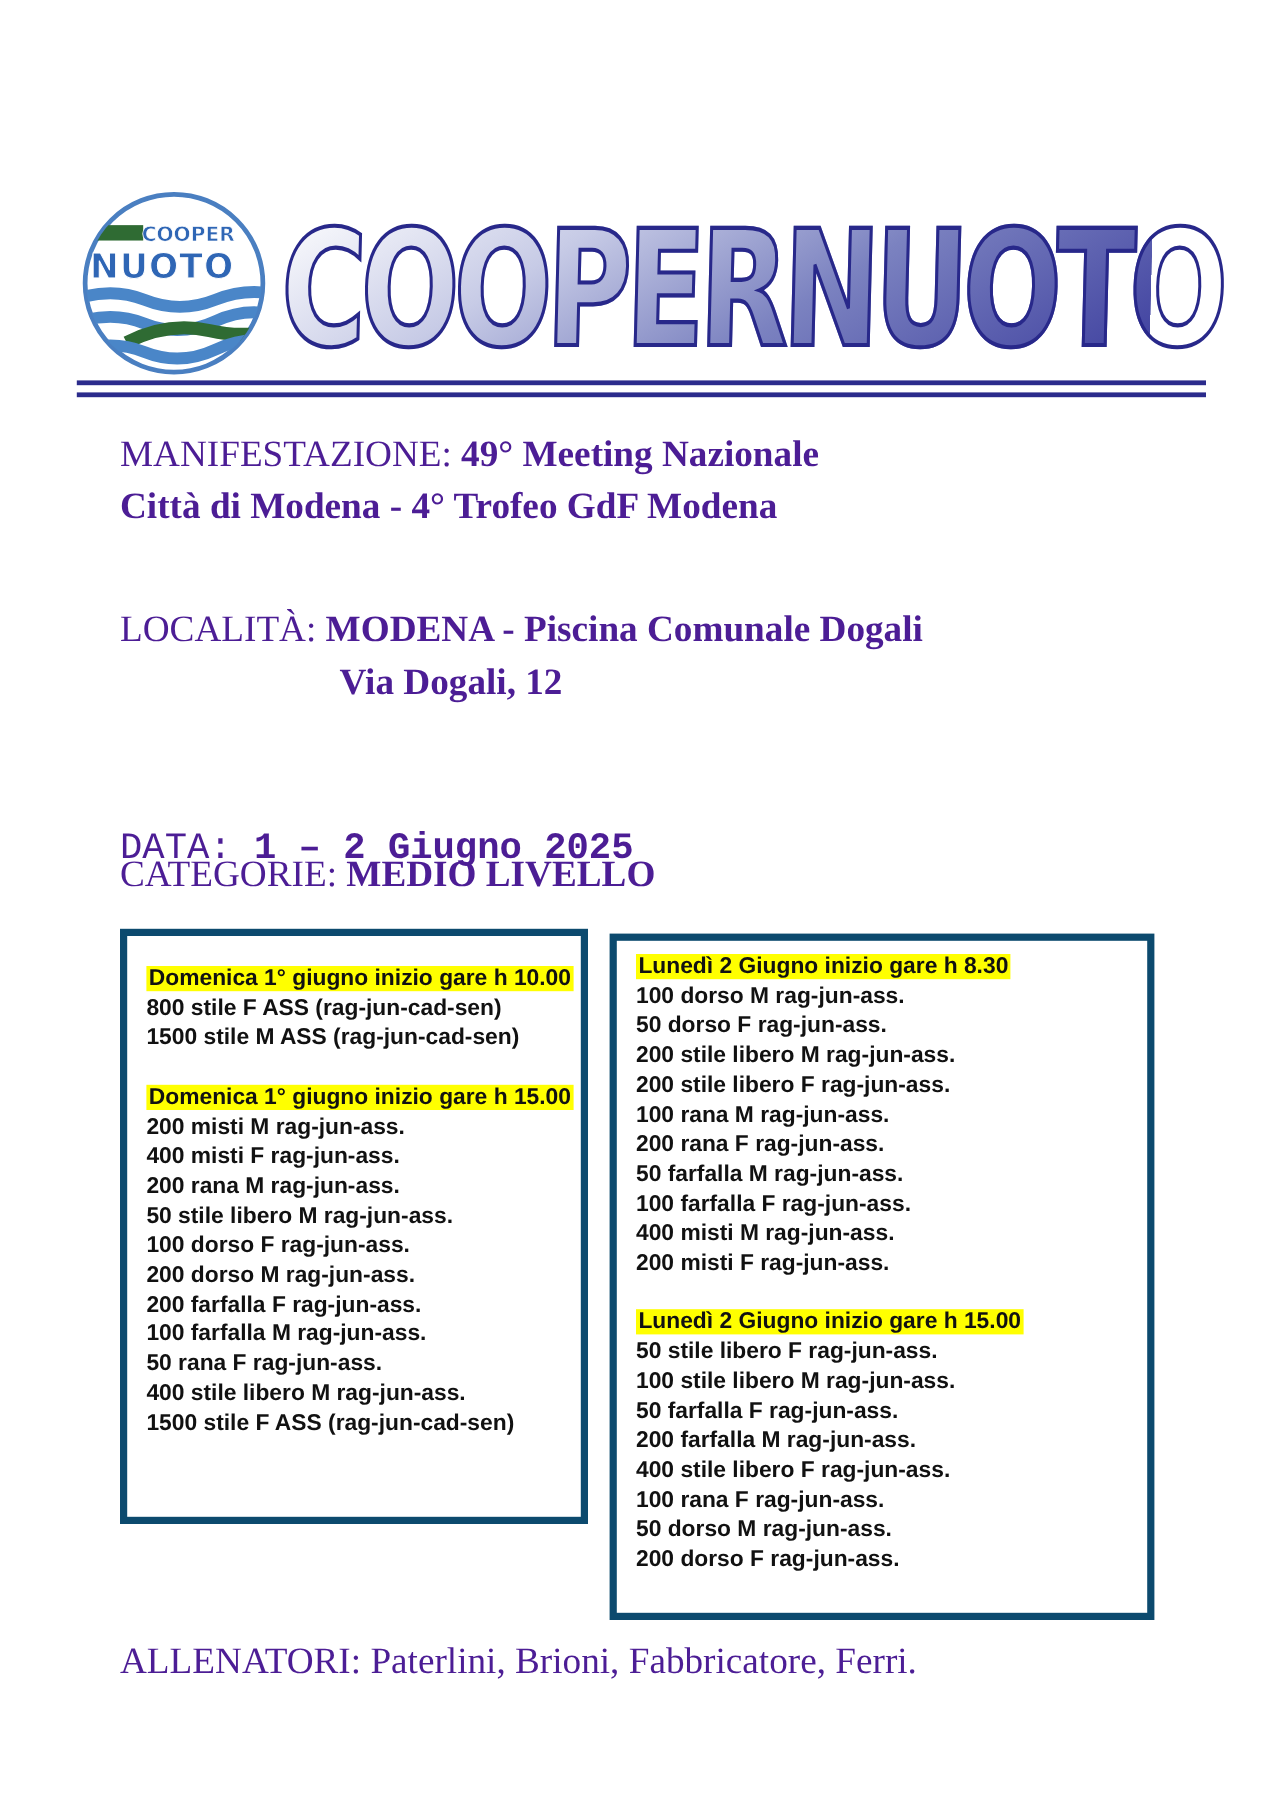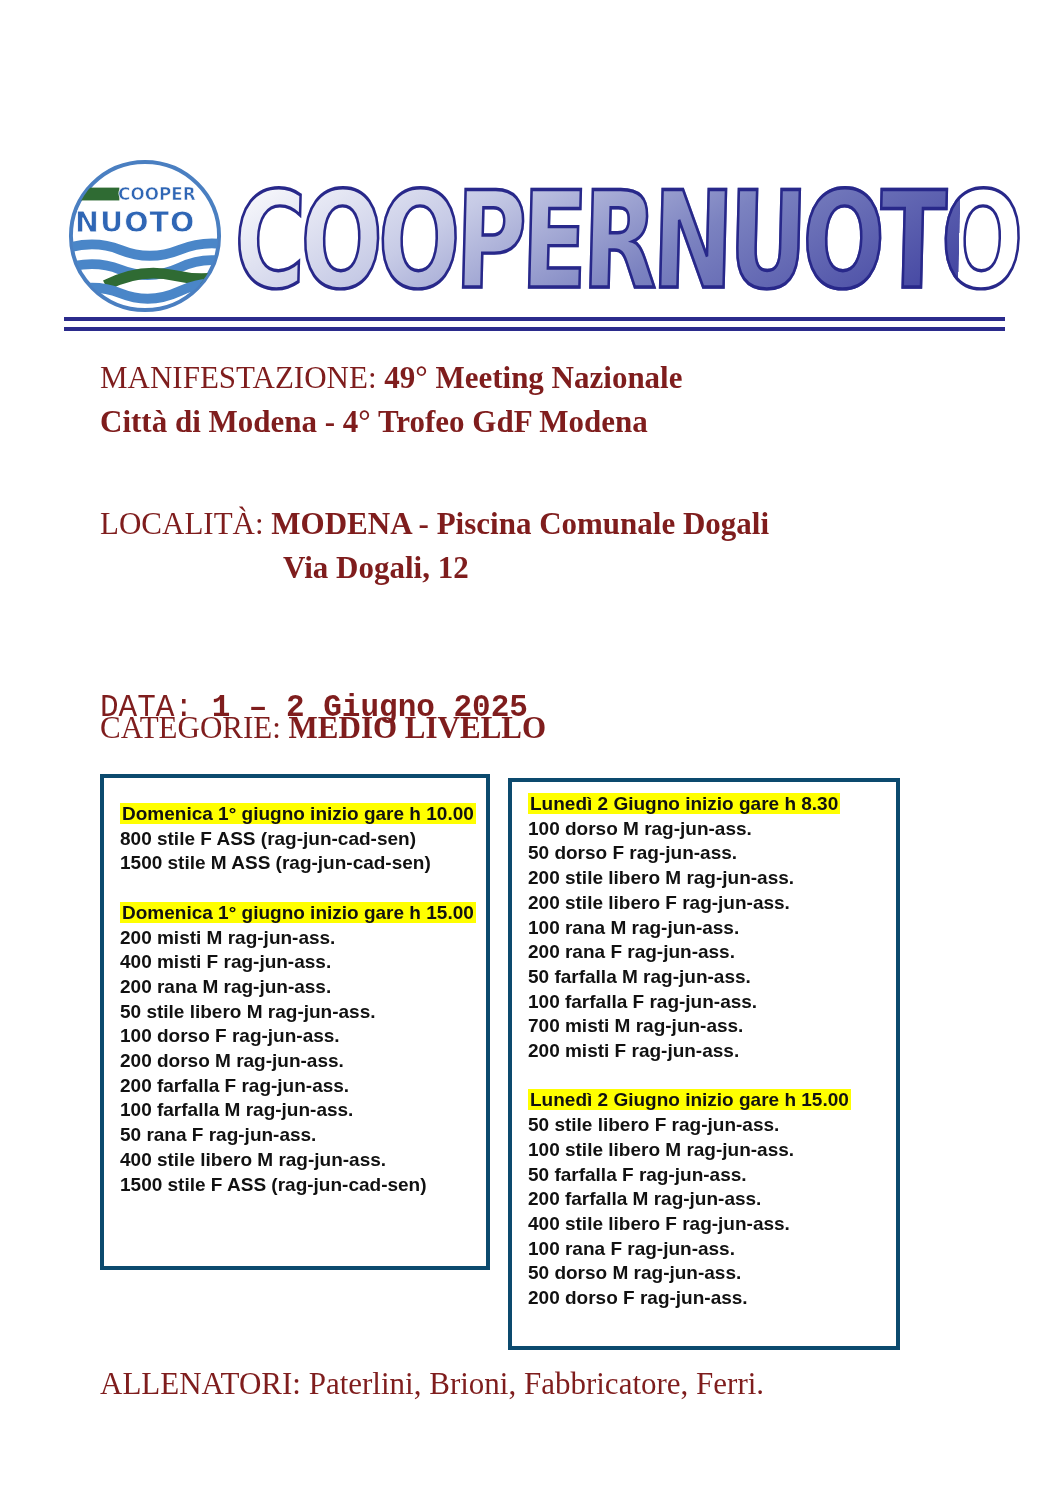--- a/index.html
+++ b/index.html
@@ -29,43 +29,43 @@
     color: transparent;
     -webkit-text-stroke: 2.5px #28288a;
   }
   .double-rule { position: absolute; left: 64px; top: 285px; width: 941px; }
   .double-rule .bar { height: 4px; background: #2b2b8c; }
   .double-rule .gap { height: 6px; background: transparent; }
 
   
   .info-line {
     position: absolute; left: 100px;
-    color: #7f1d1d;
+    color: #4c1d95;
     font-size: 31px;
     line-height: 44px;
     white-space: nowrap;
   }
   .info-line .lbl { font-weight: normal; }
   .info-line .val { font-weight: bold; }
   .indent2 { margin-left: 183px; }
 
   
   .sched-box {
     position: absolute;
-    border: 4px solid #0c4a6e;
+    border: 6px solid #0c4a6e;
     background: #ffffff;
     font-family: "Liberation Sans", sans-serif;
     font-weight: bold;
     color: #111111;
     font-size: 19px;
     line-height: 24.7px;
     box-sizing: border-box;
   }
   #left-box  { left: 100px; top: 742px; width: 390px; height: 496px; padding: 24px 10px 10px 16px; }
-  #right-box { left: 508px; top: 746px; width: 392px; height: 572px; padding: 10px 10px 10px 16px; }
+  #right-box { left: 508px; top: 746px; width: 454px; height: 572px; padding: 10px 10px 10px 16px; }
   .session-header-line { white-space: nowrap; }
   .highlight { background: #ffff00; padding: 0 2px; }
   .section-spacer { height: 24.7px; }
 
   
   .allenatori { top: 1330px; }
 </style>
 </head>
 <body>
 
@@ -138,21 +138,21 @@
   <div id="right-box" class="sched-box">
       <div class="session-header-line"><span class="highlight">Lunedì 2 Giugno inizio gare h 8.30</span></div>
       <div class="event-line">100 dorso M rag-jun-ass.</div>
       <div class="event-line">50 dorso F rag-jun-ass.</div>
       <div class="event-line">200 stile libero M rag-jun-ass.</div>
       <div class="event-line">200 stile libero F rag-jun-ass.</div>
       <div class="event-line">100 rana M rag-jun-ass.</div>
       <div class="event-line">200 rana F rag-jun-ass.</div>
       <div class="event-line">50 farfalla M rag-jun-ass.</div>
       <div class="event-line">100 farfalla F rag-jun-ass.</div>
-      <div class="event-line">700 misti M rag-jun-ass.</div>
+      <div class="event-line">400 misti M rag-jun-ass.</div>
       <div class="event-line">200 misti F rag-jun-ass.</div>
       <div class="section-spacer"></div>
       <div class="session-header-line"><span class="highlight">Lunedì 2 Giugno inizio gare h 15.00</span></div>
       <div class="event-line">50 stile libero F rag-jun-ass.</div>
       <div class="event-line">100 stile libero M rag-jun-ass.</div>
       <div class="event-line">50 farfalla F rag-jun-ass.</div>
       <div class="event-line">200 farfalla M rag-jun-ass.</div>
       <div class="event-line">400 stile libero F rag-jun-ass.</div>
       <div class="event-line">100 rana F rag-jun-ass.</div>
       <div class="event-line">50 dorso M rag-jun-ass.</div>

